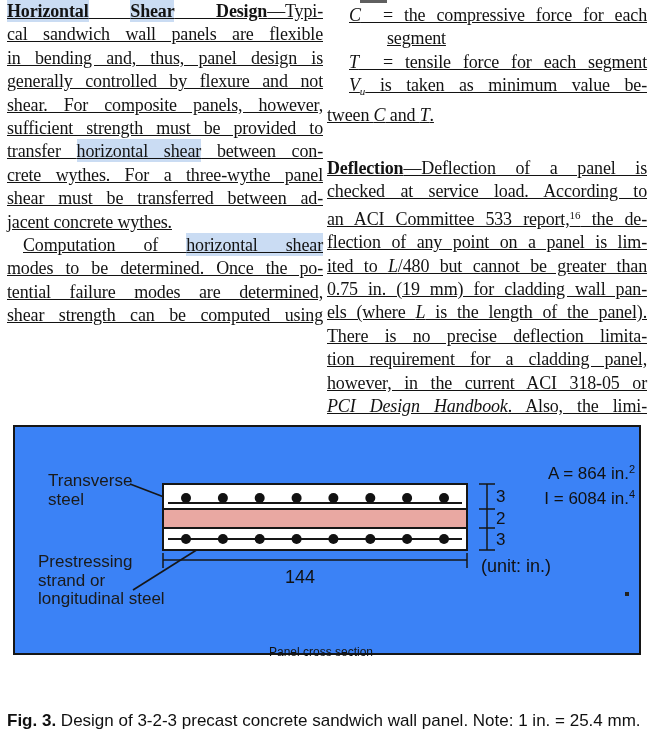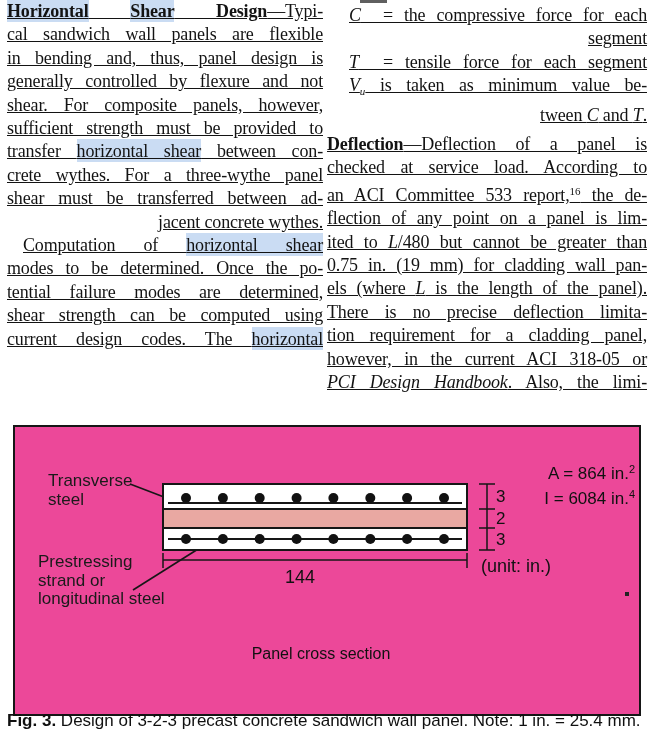--- a/index.html
+++ b/index.html
@@ -7,43 +7,43 @@
     width:653px;height:736px;position:relative;overflow:hidden;
     background:#ffffff;color:#131313;
     font-family:"Liberation Serif", serif;
   }
   
   .col{position:absolute;font-size:18px;line-height:23.4px;letter-spacing:-0.15px;}
   #left-col{left:7px;top:0px;width:316px;}
   #right-col{left:327px;top:4px;width:320px;}
   .tl{white-space:normal;text-decoration:underline;}
   .tl.j{text-align:justify;text-align-last:justify;}
-  .tl.end{text-align:right;}
+  .tl.end{text-align:left;}
   .tl.ind{text-indent:16px;}
   .tl.def{padding-left:22px;}
   .tl.defc{padding-left:60px;}
-  .tl.gap{margin-top:6px;}
+  .tl.gap{margin-top:30px;}
   .b{font-weight:bold;}
   .i{font-style:italic;}
   .hl{background:var(--hl);padding:2px 0 1px 0;}
   .sub{font-size:11px;vertical-align:-4px;letter-spacing:0;}
   .sup{font-size:11px;vertical-align:6px;letter-spacing:0;}
   
   #fig-box{
-    position:absolute;left:13px;top:425px;width:628px;height:291px;
-    box-sizing:border-box;border:2.5px solid #161616;background:#ec4899;
+    position:absolute;left:13px;top:425px;width:628px;height:230px;
+    box-sizing:border-box;border:2.5px solid #161616;background:#3b82f6;
     font-family:"Liberation Sans", sans-serif;
   }
   #fig-box .lab{position:absolute;font-size:17px;line-height:18.5px;white-space:pre-line;color:#1a1a1a;}
   #fig-svg{position:absolute;left:0;top:0;}
   #props{position:absolute;right:4px;top:32px;text-align:right;font-size:17px;line-height:20px;color:#111;}
   .thick-lab{position:absolute;left:481px;font-size:17px;color:#111;}
   #unit-note{position:absolute;left:466px;top:129px;font-size:18px;color:#111;}
   #width-dim{position:absolute;left:270px;top:140px;width:90px;text-align:left;font-size:18px;color:#111;}
-  #fig-title{position:absolute;left:0;top:218px;width:612px;text-align:center;font-size:16px;color:#111;}
+  #fig-title{position:absolute;left:0;top:218px;width:612px;text-align:center;font-size:12px;color:#111;}
   
   #caption{
     position:absolute;left:7px;top:710px;width:643px;
     font-family:"Liberation Sans", sans-serif;font-size:17px;line-height:22px;color:#101010;
   }
   
   .artifact{position:absolute;background:#2a2a2a;opacity:.75;}
 </style>
 </head>
 <body>
@@ -59,21 +59,20 @@
     <div class="tl j"><span>shear. For composite panels, however,</span></div>
     <div class="tl j"><span>sufficient strength must be provided to</span></div>
     <div class="tl j"><span>transfer </span><span class="hl">horizontal shear</span><span> between con-</span></div>
     <div class="tl j"><span>crete wythes. For a three-wythe panel</span></div>
     <div class="tl j"><span>shear must be transferred between ad-</span></div>
     <div class="tl end"><span>jacent concrete wythes.</span></div>
     <div class="tl j ind"><span>Computation of </span><span class="hl">horizontal shear</span></div>
     <div class="tl j"><span>modes to be determined. Once the po-</span></div>
     <div class="tl j"><span>tential failure modes are determined,</span></div>
     <div class="tl j"><span>shear strength can be computed using</span></div>
-    <div class="tl j"><span>current design codes. The </span><span class="hl">horizontal</span></div>
   </div>
 
 <div id="right-col" class="col">
     <div class="tl j def"><span class="i">C</span><span>&nbsp; = the compressive force for each</span></div>
     <div class="tl end defc"><span>segment</span></div>
     <div class="tl j def"><span class="i">T</span><span>&nbsp; = tensile force for each segment</span></div>
     <div class="tl j def"><span class="i">V</span><span class="sub i">u</span><span> is taken as minimum value be-</span></div>
     <div class="tl end"><span>tween </span><span class="i">C</span><span> and </span><span class="i">T</span><span>.</span></div>
     <div class="tl j gap"><span class="b">Deflection</span><span>—Deflection of a panel is</span></div>
     <div class="tl j"><span>checked at service load. According to</span></div>

